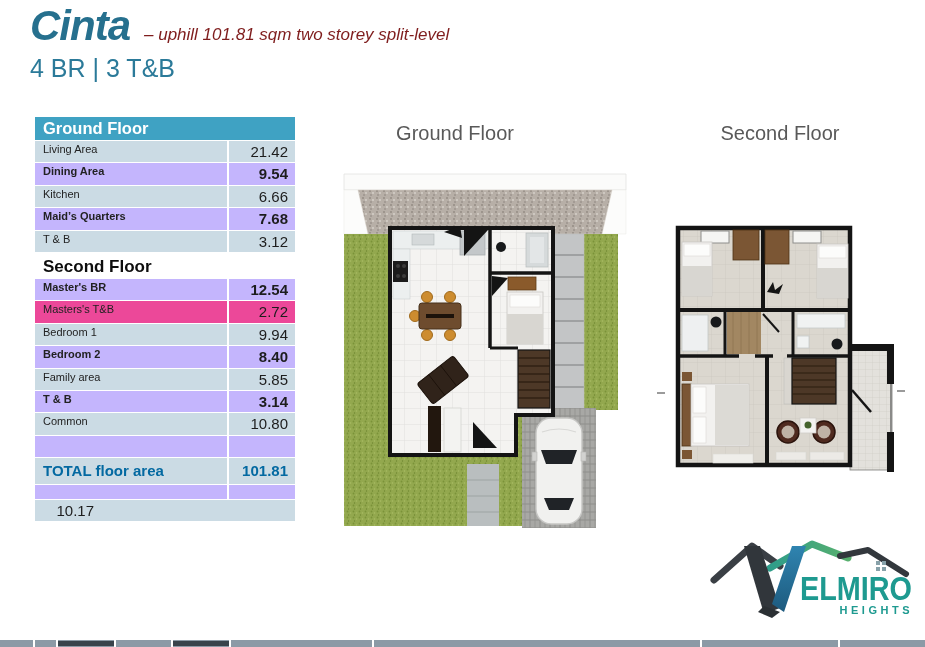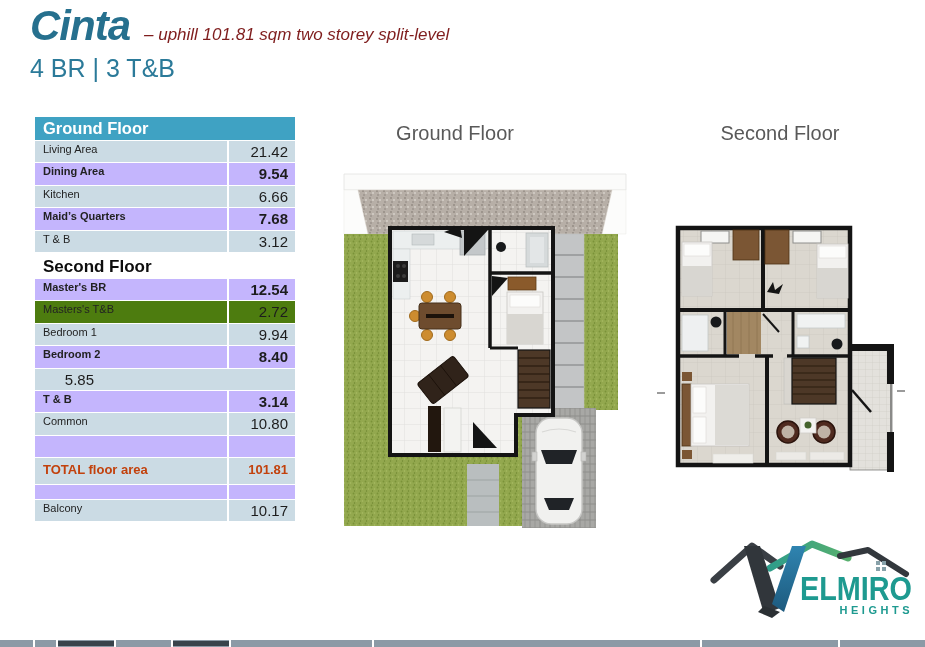--- a/index.html
+++ b/index.html
@@ -21,24 +21,24 @@
   .cell.value{width:66px;text-align:right;padding:2px 7px 0 0;font-size:15px;color:#1d1d1d;}
   .t-row.header{background:#3FA2C3;height:24px;}
   .t-row.header .cell{color:#fff;font-weight:bold;font-size:16.5px;padding-top:2px;}
   .t-row.header .cell.label{border-right-color:transparent;}
   .t-row.section{background:#fff;height:26px;}
   .t-row.section .cell.label{font-weight:bold;font-size:17px;color:#0d0d0d;border-right-color:transparent;padding-top:4px;}
   .t-row.data{height:22.4px;}
   .t-row.spacer{height:22px;}
   .t-row.spacer-sm{height:15px;}
   .t-row.total{height:27px;}
-  .t-row.total .cell{color:#c2410c;font-weight:bold;font-size:13px;padding-top:4px;}
+  .t-row.total .cell{color:#0369a1;font-weight:bold;font-size:15px;padding-top:4px;}
   .sh-d{background:#CBDBE4;}
   .sh-l{background:#c4b5fd;font-weight:bold;}
-  .sh-w{background:#4d7c0f;}
+  .sh-w{background:#ec4899;}
 
   
   .plan-title{position:absolute;top:122px;width:230px;text-align:center;
               font-size:20px;color:#595959;}
   .plan-title.gf{left:340px;}
   .plan-title.sf{left:665px;}
 
   .plan-wrap{position:absolute;}
   .gf-wrap{left:340px;top:168px;width:290px;height:362px;}
   .sf-wrap{left:655px;top:222px;width:250px;height:300px;}
@@ -101,20 +101,21 @@
       </div>
       <div class="t-row data sh-d">
         <div class="cell label">Bedroom 1</div>
         <div class="cell value">9.94</div>
       </div>
       <div class="t-row data sh-l">
         <div class="cell label">Bedroom 2</div>
         <div class="cell value">8.40</div>
       </div>
       <div class="t-row data sh-d">
+        <div class="cell label">Family area</div>
         <div class="cell value">5.85</div>
       </div>
       <div class="t-row data sh-l">
         <div class="cell label">T &amp; B</div>
         <div class="cell value">3.14</div>
       </div>
       <div class="t-row data sh-d">
         <div class="cell label">Common</div>
         <div class="cell value">10.80</div>
       </div>
@@ -124,21 +125,20 @@
       </div>
       <div class="t-row total sh-d">
         <div class="cell label">TOTAL floor area</div>
         <div class="cell value">101.81</div>
       </div>
       <div class="t-row spacer-sm sh-l">
         <div class="cell label"></div>
         <div class="cell value"></div>
       </div>
       <div class="t-row data sh-d">
-        <div class="cell label">Balcony</div>
         <div class="cell value">10.17</div>
       </div>
     </div>
 
   <div class="plan-title gf">Ground Floor</div>
   <div class="plan-title sf">Second Floor</div>
 
   <div class="plan-wrap gf-wrap">
   <svg width="290" height="362" viewBox="0 0 290 362">
     <defs>

